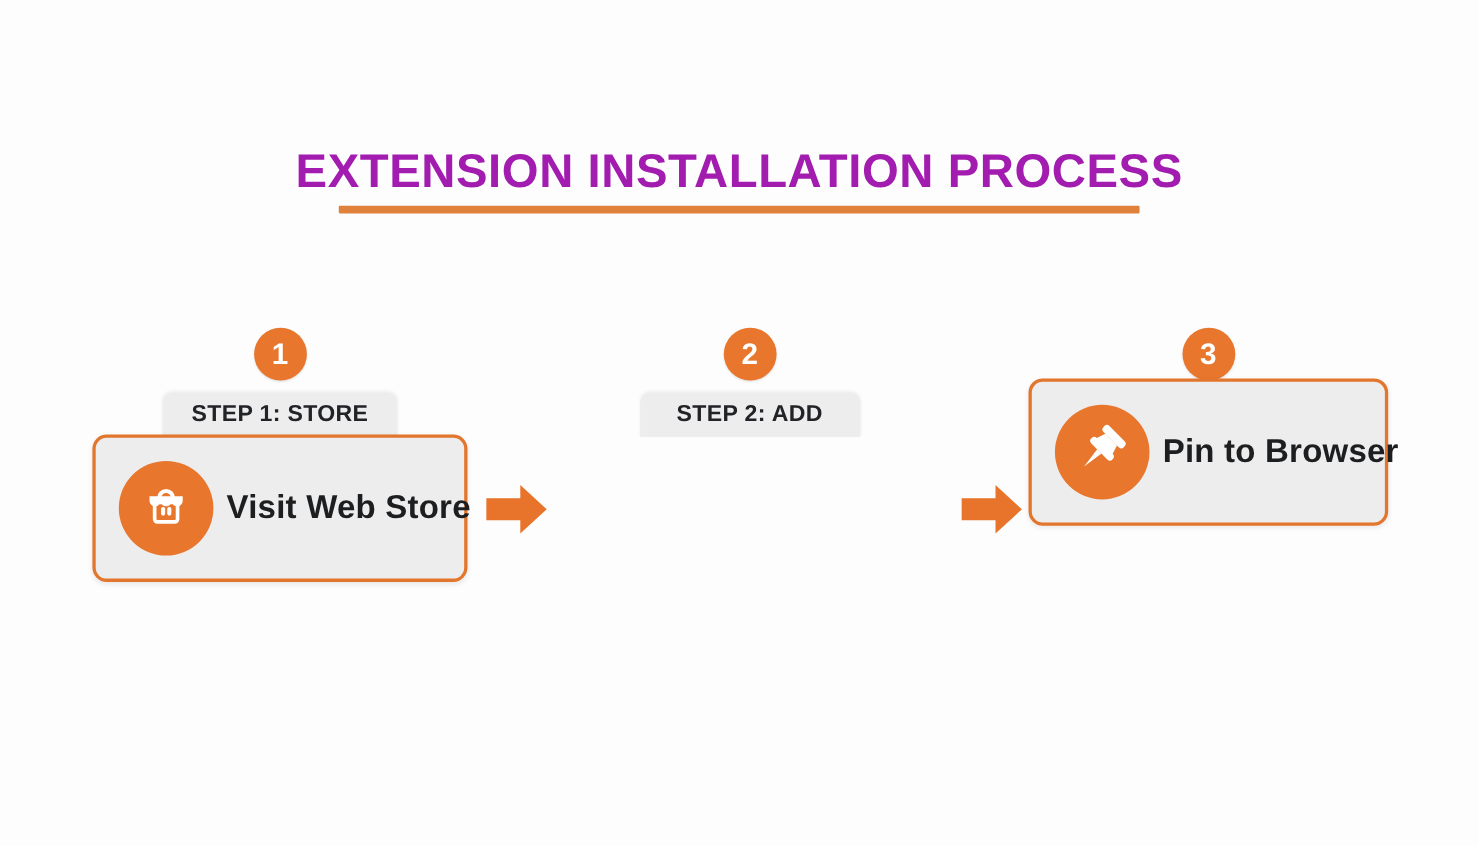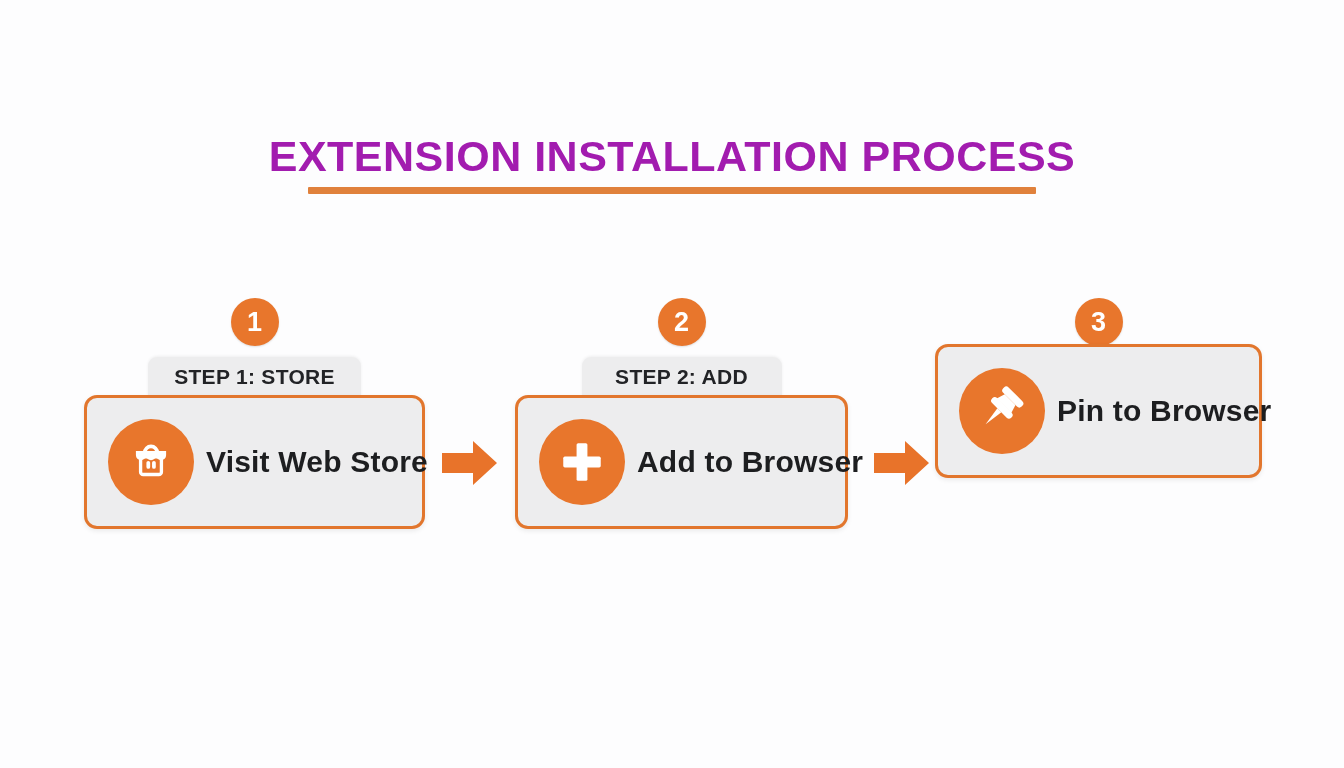--- a/index.html
+++ b/index.html
@@ -131,29 +131,20 @@
 
   <div class="flow-arrow a1">
     <svg width="56" height="46" viewBox="0 0 56 46" aria-hidden="true">
       <polygon points="0,13 31,13 31,1 55,23 31,45 31,33 0,33" fill="#e8732a"></polygon>
     </svg>
   </div>
 
   <div class="step-group g2">
     <div class="step-number">2</div>
     <div class="step-tab">STEP 2: ADD</div>
-    <div class="step-card">
-      <div class="icon-circle">
-        <svg width="50" height="50" viewBox="0 0 48 48" aria-hidden="true">
-          <rect x="6" y="18.8" width="36" height="10.4" rx="1.5" fill="#ffffff"></rect>
-          <rect x="18.8" y="6" width="10.4" height="36" rx="1.5" fill="#ffffff"></rect>
-        </svg>
-      </div>
-      <div class="card-label">Add to Browser</div>
-    </div>
   </div>
 
   <div class="flow-arrow a2">
     <svg width="56" height="46" viewBox="0 0 56 46" aria-hidden="true">
       <polygon points="0,13 31,13 31,1 55,23 31,45 31,33 0,33" fill="#e8732a"></polygon>
     </svg>
   </div>
 
   <div class="step-group g3">
     <div class="step-number">3</div>

